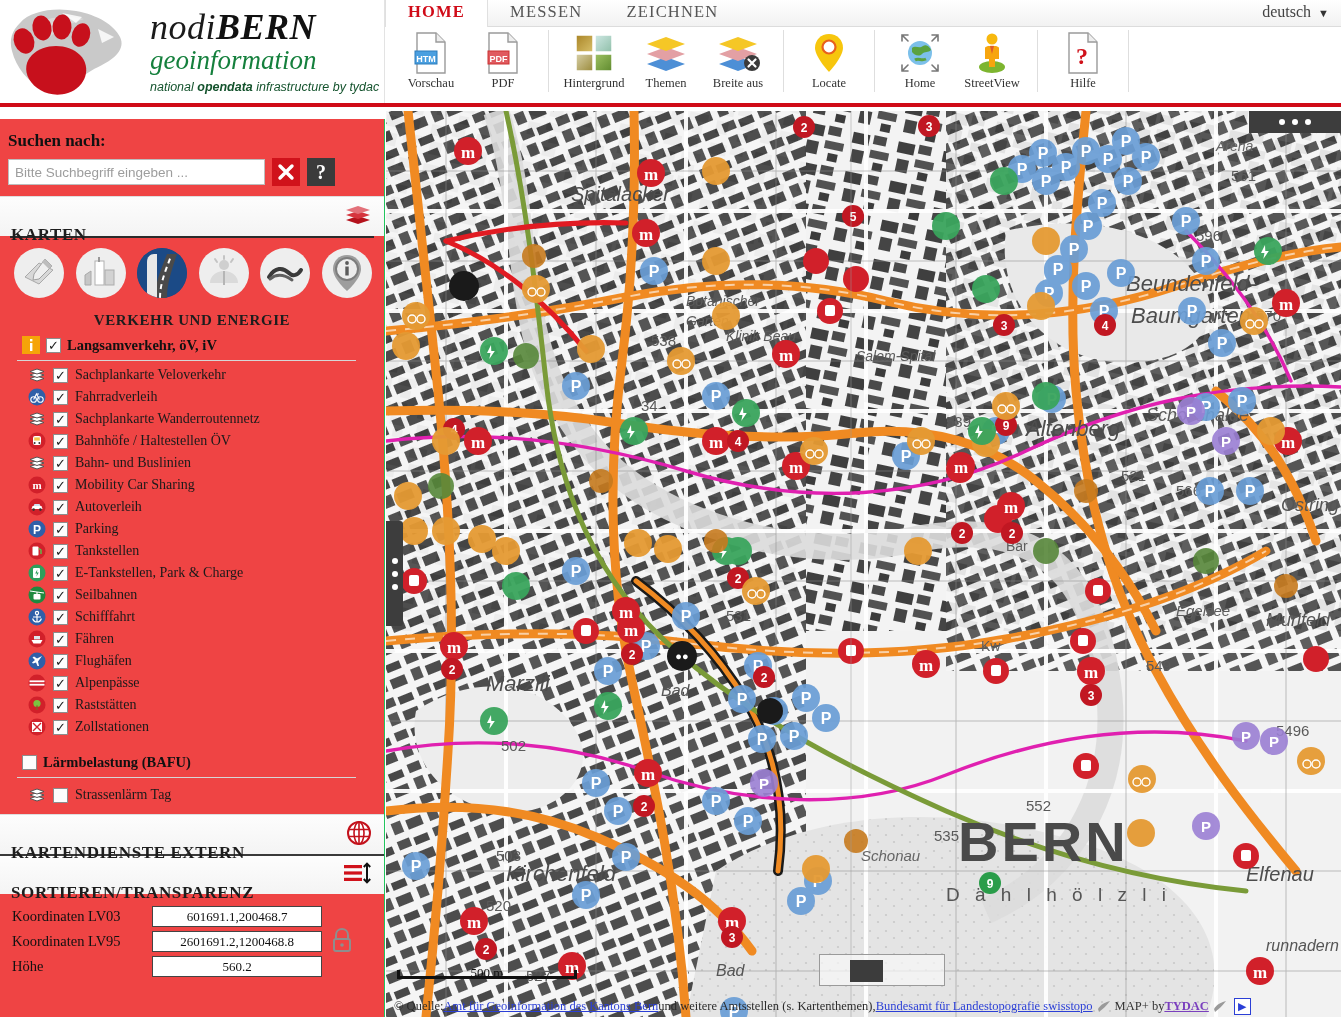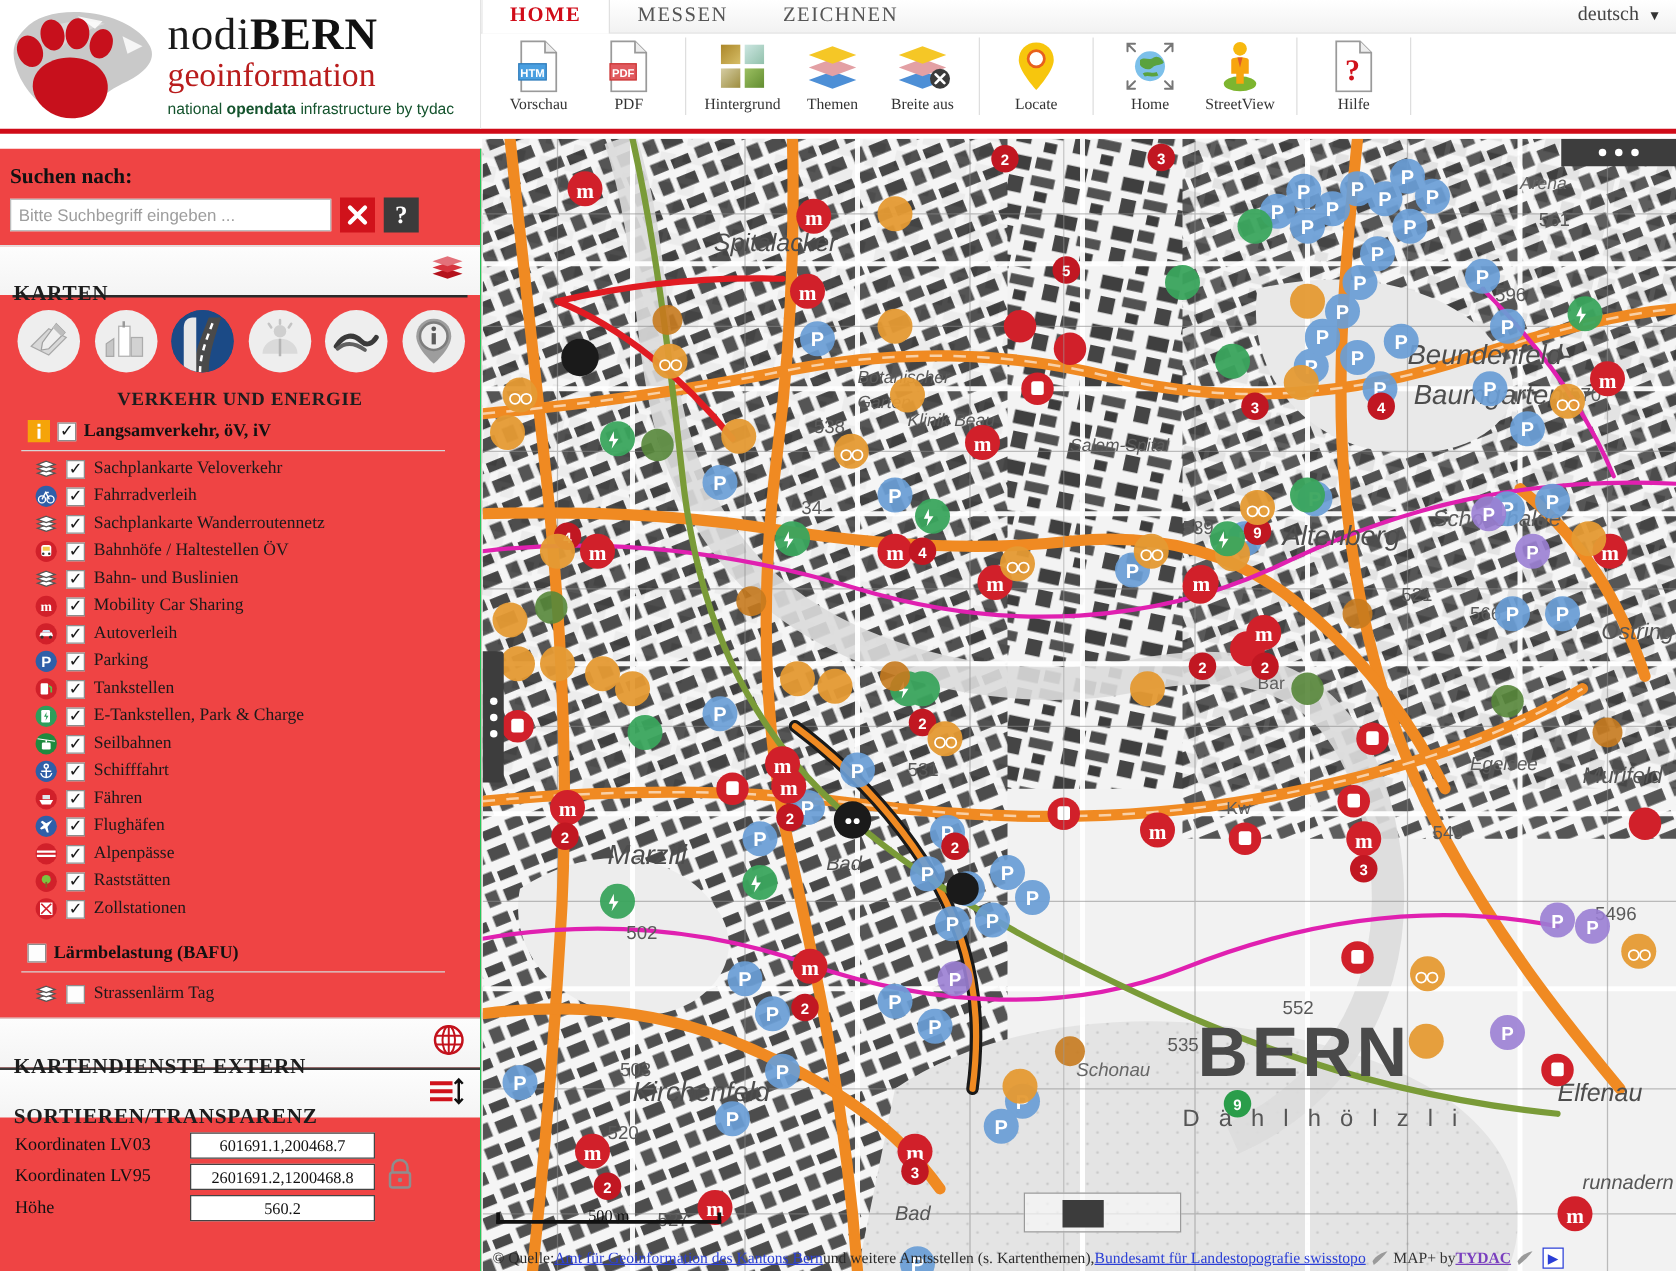--- a/index.html
+++ b/index.html
@@ -18,25 +18,25 @@
     background: #ffffff;
     border-bottom: 4px solid #d00b18;
     display: flex;
   }
   .brand {
     width: 385px; height: 103px; position: relative;
     border-right: 1px solid #e3e3e3;
     display: flex; align-items: center;
   }
   .brand-logo { width: 130px; height: 98px; position: relative; margin-left: 2px; }
-  .brand-text { margin-left: 2px; }
+  .brand-text { margin-left: 18px; font-style: italic; }
   .brand-line1 { font-size: 36px; letter-spacing: .5px; line-height: 1; }
   .brand-line1 .thin { font-weight: 400; color: #1a1a1a; }
   .brand-line1 .bold { font-weight: 700; color: #111; }
-  .brand-line2 { font-size: 27px; color: #b91c1c; line-height: 1.15; }
+  .brand-line2 { font-size: 27px; color: #15803d; line-height: 1.15; }
   .brand-line3 { font-size: 12.5px; color: #14532d; font-family: "Liberation Sans", sans-serif; margin-top: 3px; }
   .brand-line3 b { font-weight: 700; }
 
   .ribbon { flex: 1; position: relative; }
   .tabs {
     height: 27px; display: flex; align-items: flex-end;
     background: linear-gradient(#ffffff, #f2f2f2);
     border-bottom: 1px solid #dcdcdc;
   }
   .tab {
@@ -123,21 +123,21 @@
     display: inline-flex; align-items: center; justify-content: center;
     font-size: 13px; color: #1a1a1a; cursor: pointer; flex: 0 0 auto;
     font-family: "DejaVu Sans", sans-serif; line-height: 1;
   }
   .micon { width: 18px; height: 18px; flex: 0 0 auto; display:block; }
 
   .coord { padding: 10px 0 0 12px; }
   .crow { display: flex; align-items: center; height: 25px; }
   .clabel { width: 140px; font-size: 14.5px; color: #111; }
   .cval {
-    width: 148px; height: 21px; border: 1px solid #444; background: #fff;
+    width: 170px; height: 21px; border: 1px solid #444; background: #fff;
     font-size: 13px; text-align: center; line-height: 20px; color: #111;
     font-family: "Liberation Serif", serif;
   }
   .lock { margin-left: 9px; }
 
   
   .mapwrap {
     position: absolute; left: 386px; top: 111px; width: 955px; height: 906px;
     overflow: hidden; background: #efefef;
   }

